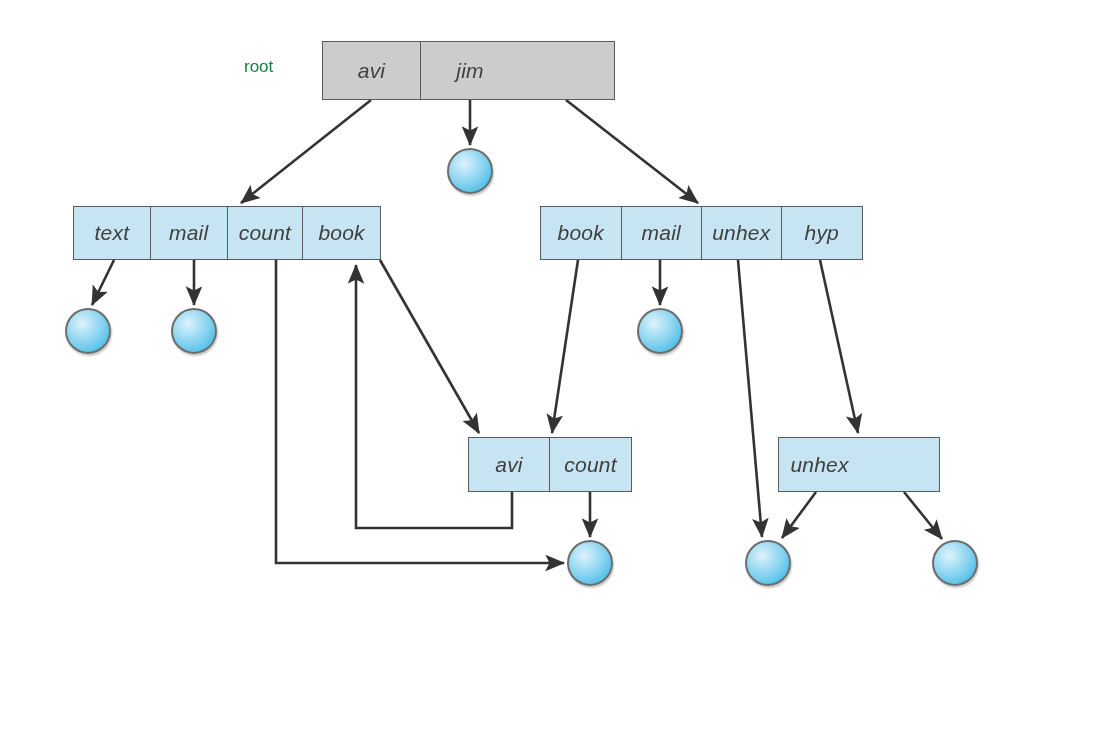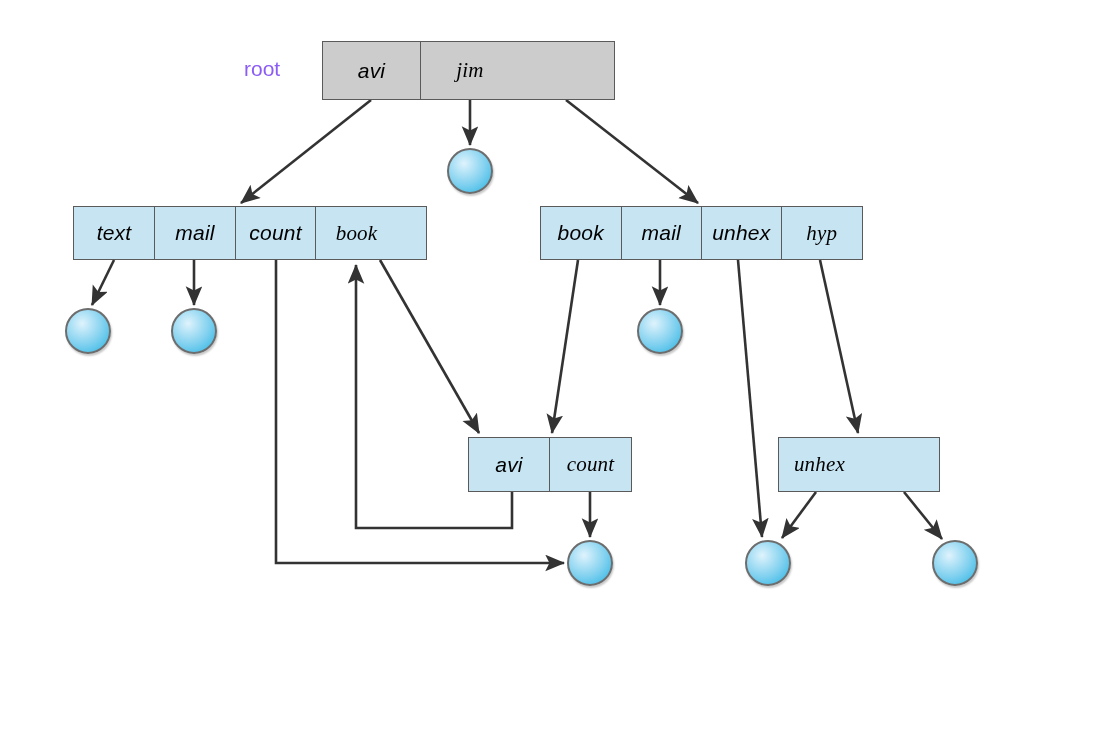--- a/index.html
+++ b/index.html
@@ -34,28 +34,28 @@
   }
   .node.gray { background: #cccccc; }
   .cell {
     box-sizing: border-box;
     display: flex;
     align-items: center;
     justify-content: center;
     border-right: 1.5px solid #5a5a5a;
     font-style: italic;
     font-size: 21px;
-    color: #000000;
+    color: #404040;
     letter-spacing: 0.2px;
   }
-  .cell:last-child { border-right: none; font-family: Liberation Serif, serif; }
+  .cell:last-child { border-right: none; }
   .root-label {
     position: absolute;
-    font-size: 21px;
-    color: #8b5cf6;
+    font-size: 17px;
+    color: #15803d;
     font-style: normal;
     z-index: 3;
   }
   .leaf {
     position: absolute;
     border-radius: 50%;
     box-sizing: border-box;
     border: 2px solid #6d6d6d;
     background:
       radial-gradient(circle at 36% 32%, #dff3fc 0%, #b8e5f7 22%, #7fd0ef 55%, #4ec0e8 80%, #41b4de 100%);
@@ -93,21 +93,21 @@
       </g>
   </svg>
 
   <div class="root-label" style="left: 244px; top: 56.5px;">root</div>
 
   <div id="node-layer">
       <div class="node gray" style="left: 322px; top: 41px; width: 293px; height: 59px;">
         <div class="cell" style="width: 98px;">avi</div>
         <div class="cell" style="width: 98px;">jim</div>
       </div>
-      <div class="node" style="left: 73px; top: 206px; width: 354px; height: 54px;">
+      <div class="node" style="left: 73px; top: 206px; width: 308px; height: 54px;">
         <div class="cell" style="width: 81px;">text</div>
         <div class="cell" style="width: 81px;">mail</div>
         <div class="cell" style="width: 80px;">count</div>
         <div class="cell" style="width: 81px;">book</div>
       </div>
       <div class="node" style="left: 540px; top: 206px; width: 323px; height: 54px;">
         <div class="cell" style="width: 81px;">book</div>
         <div class="cell" style="width: 81px;">mail</div>
         <div class="cell" style="width: 80px;">unhex</div>
         <div class="cell" style="width: 81px;">hyp</div>

